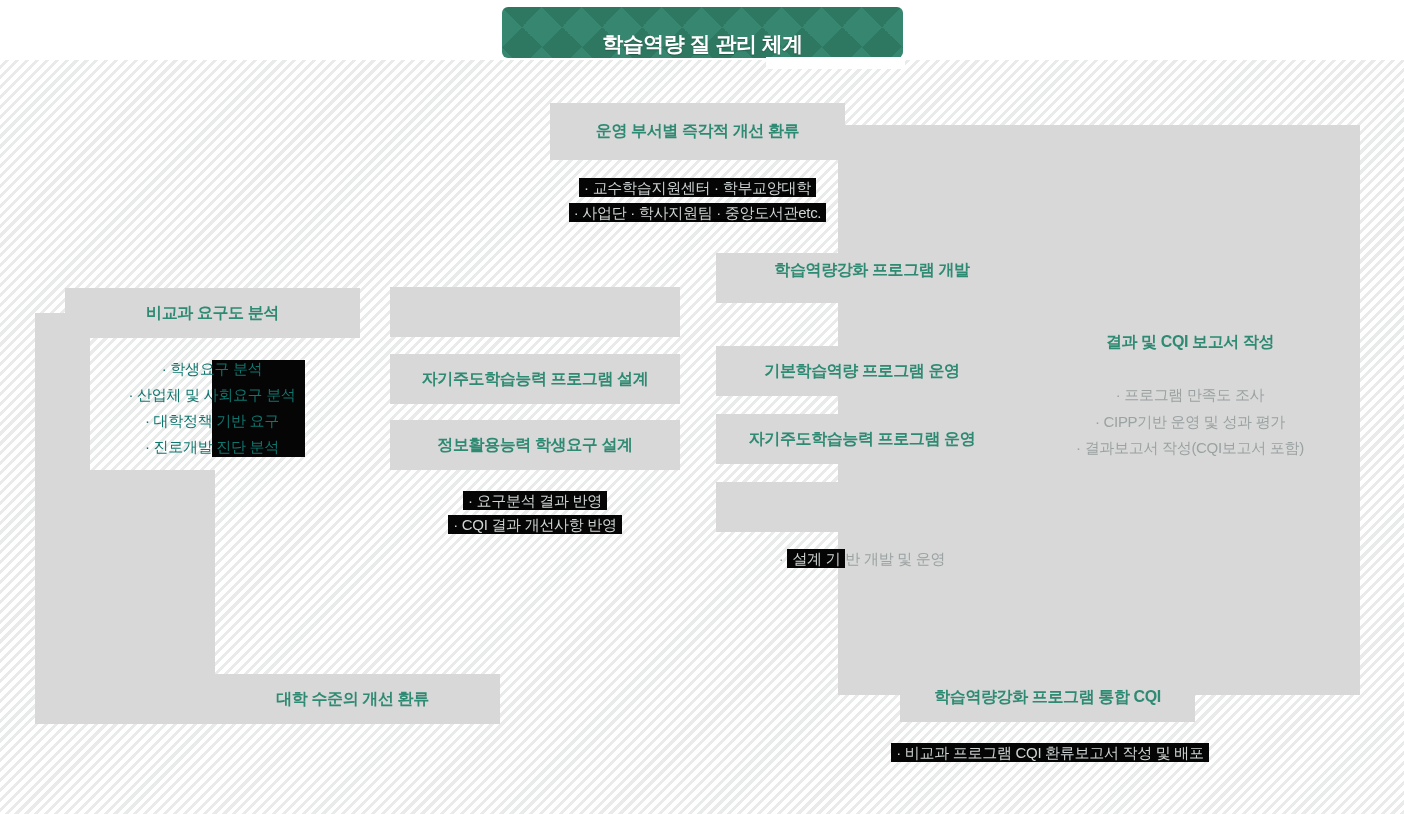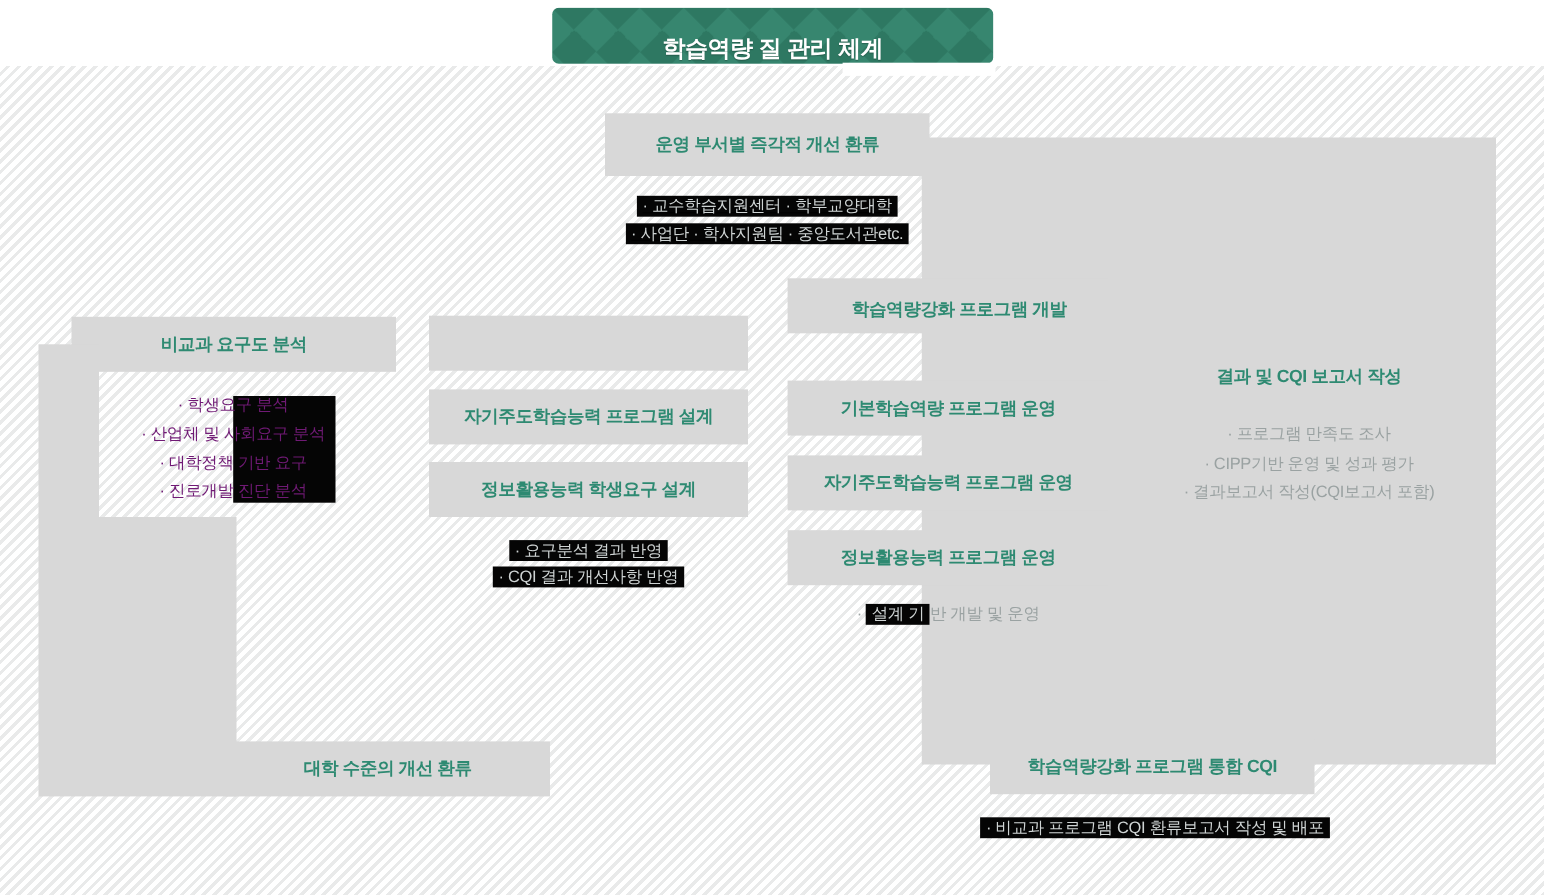--- a/index.html
+++ b/index.html
@@ -43,32 +43,32 @@
   
   .t {
     position:absolute; display:flex; align-items:center; justify-content:center;
     color:#2e8a72; font-weight:bold; font-size:16px; letter-spacing:-0.4px; white-space:nowrap;
   }
   .t-ops    { left:550px;  top:103px; width:295px; height:57px; }
   .t-needs  { left:65px;   top:288px; width:295px; height:50px; }
   .t-d1     { left:390px;  top:287px; width:290px; height:50px; }
   .t-d2     { left:390px;  top:354px; width:290px; height:50px; }
   .t-d3     { left:390px;  top:420px; width:290px; height:50px; }
-  .t-r0     { left:716px;  top:256px; width:292px; height:50px;padding-left:20px; }
+  .t-r0     { left:716px;  top:245px; width:292px; height:50px;padding-left:20px; }
   .t-r1     { left:716px;  top:346px; width:292px; height:50px; }
   .t-r2     { left:716px;  top:414px; width:292px; height:50px; }
   .t-r3     { left:716px;  top:482px; width:292px; height:50px; }
   .t-report { left:1040px; top:325px; width:300px; height:34px; }
   .t-univ   { left:205px;  top:674px; width:295px; height:50px; }
   .t-cqi    { left:900px;  top:672px; width:295px; height:50px; }
 
   
   .bullets { position:absolute; text-align:center; font-size:15px; letter-spacing:-0.3px; }
   .ops-lines    { left:545px;  top:175px; width:305px; line-height:25px;text-decoration:underline; }
-  .needs-lines  { left:62px;   top:356px; width:300px; line-height:26px; color:#701a75; }
+  .needs-lines  { left:62px;   top:356px; width:300px; line-height:26px; color:#0f766e; }
   .design-notes { left:390px;  top:489px; width:290px; line-height:24px; }
   .report-lines { left:1010px; top:382px; width:360px; line-height:26.5px; color:#9aa2a2; }
   .run-note     { left:716px;  top:548px; width:292px; line-height:22px; color:#9aa2a2; }
   .br-note      { left:850px;  top:742px; width:400px; line-height:22px; }
 
   .needs-hl-rect { position:absolute; left:212px; top:360px; width:93px; height:97px; background:#050505; }
   .hl { background:#050505; color:#cfd4d4; padding:1px 5px; }
 </style>
 </head>
 <body>
@@ -115,21 +115,20 @@
   <div class="t t-d2">자기주도학습능력 프로그램 설계</div>
   <div class="t t-d3">정보활용능력 학생요구 설계</div>
   <div class="bullets design-notes">
     <div><span class="hl">· 요구분석 결과 반영</span></div>
     <div><span class="hl">· CQI 결과 개선사항 반영</span></div>
   </div>
 
   <div class="t t-r0">학습역량강화 프로그램 개발</div>
   <div class="t t-r1">기본학습역량 프로그램 운영</div>
   <div class="t t-r2">자기주도학습능력 프로그램 운영</div>
-  <div class="t t-r3">정보활용능력 프로그램 운영</div>
   <div class="bullets run-note">
     <span>· </span><span class="hl">설계 기</span><span>반 개발 및 운영</span>
   </div>
 
   <div class="t t-report">결과 및 CQI 보고서 작성</div>
   <div class="bullets report-lines">
     <div>· 프로그램 만족도 조사</div>
     <div>· CIPP기반 운영 및 성과 평가</div>
     <div>· 결과보고서 작성(CQI보고서 포함)</div>
   </div>

